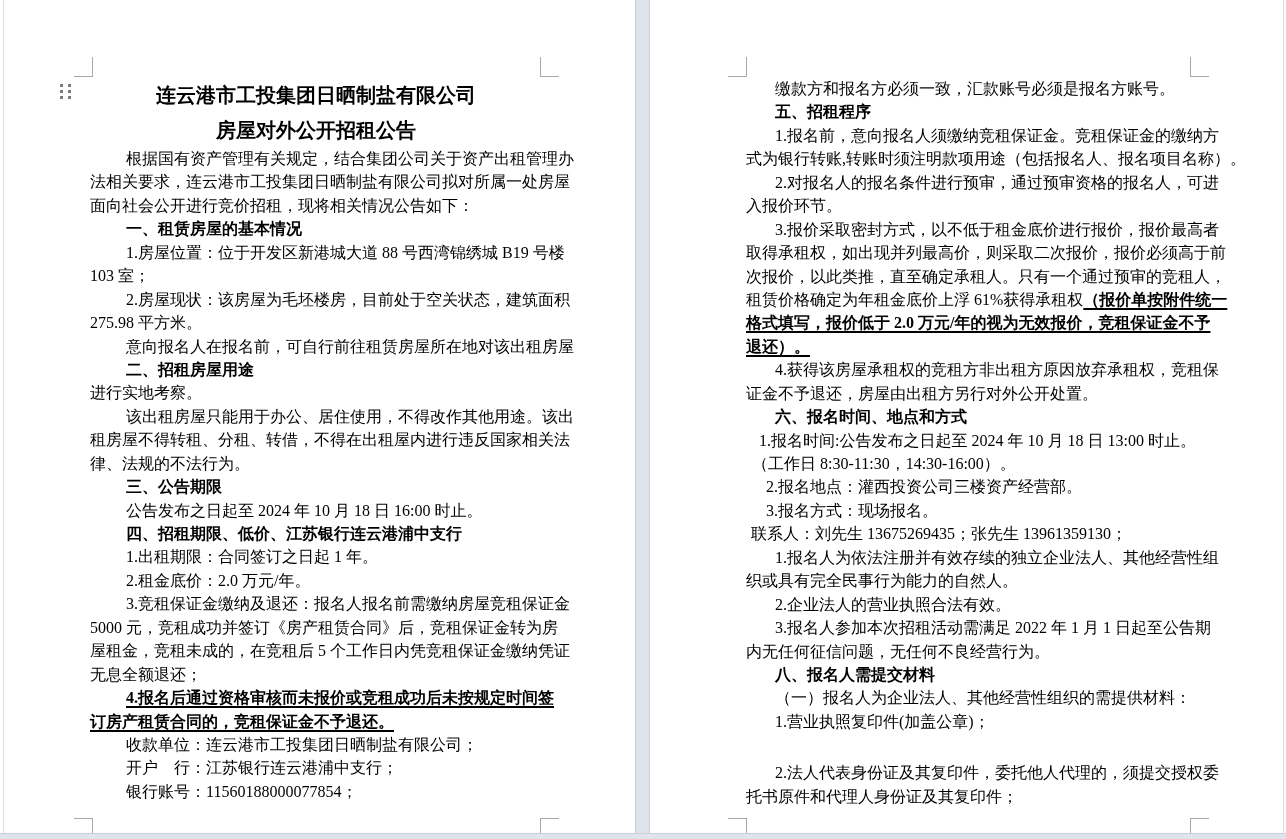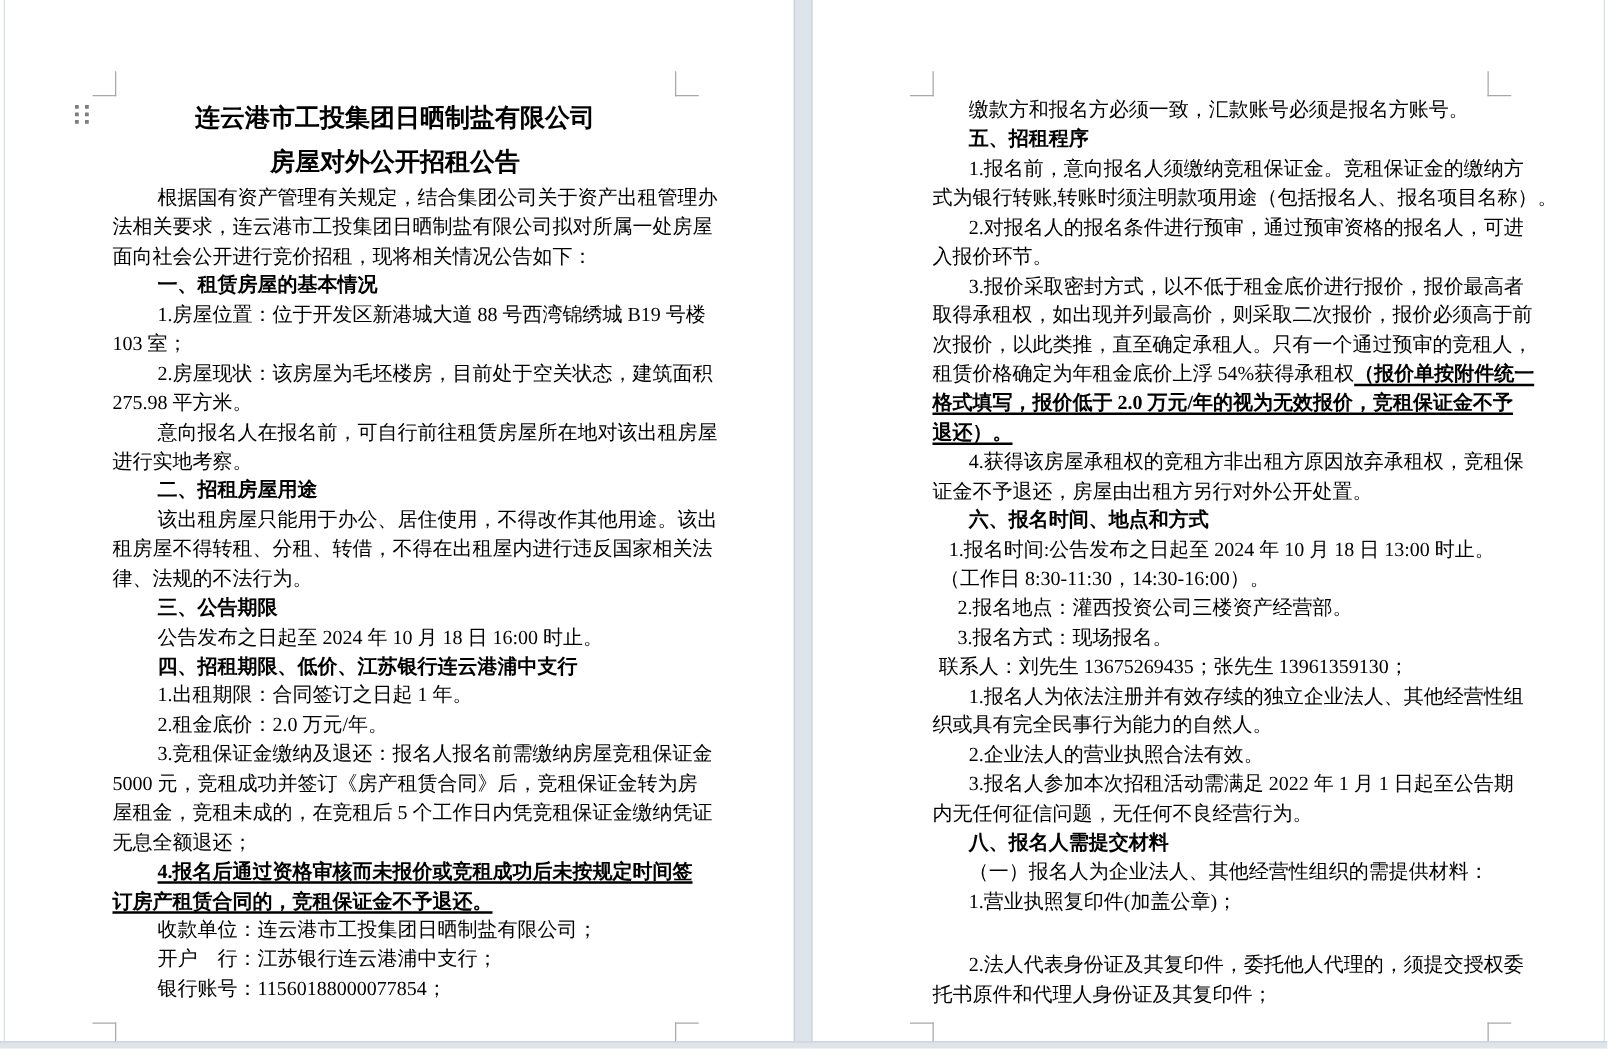--- a/index.html
+++ b/index.html
@@ -84,22 +84,22 @@
     <div id="p1lines">
         <div class="ln" style="padding-left: 36px;"><span class="seg-n">根据国有资产管理有关规定，结合集团公司关于资产出租管理办</span></div>
         <div class="ln"><span class="seg-n">法相关要求，连云港市工投集团日晒制盐有限公司拟对所属一处房屋</span></div>
         <div class="ln"><span class="seg-n">面向社会公开进行竞价招租，现将相关情况公告如下：</span></div>
         <div class="ln" style="padding-left: 36px;"><span class="seg-h">一、租赁房屋的基本情况</span></div>
         <div class="ln" style="padding-left: 36px;"><span class="seg-n">1.房屋位置：位于开发区新港城大道 88 号西湾锦绣城 B19 号楼</span></div>
         <div class="ln"><span class="seg-n">103 室；</span></div>
         <div class="ln" style="padding-left: 36px;"><span class="seg-n">2.房屋现状：该房屋为毛坯楼房，目前处于空关状态，建筑面积</span></div>
         <div class="ln"><span class="seg-n">275.98 平方米。</span></div>
         <div class="ln" style="padding-left: 36px;"><span class="seg-n">意向报名人在报名前，可自行前往租赁房屋所在地对该出租房屋</span></div>
+        <div class="ln" style="padding-left: 36px;"><span class="seg-h">二、招租房屋用途</span></div>
         <div class="ln"><span class="seg-n">进行实地考察。</span></div>
-        <div class="ln" style="padding-left: 36px;"><span class="seg-h">二、招租房屋用途</span></div>
         <div class="ln" style="padding-left: 36px;"><span class="seg-n">该出租房屋只能用于办公、居住使用，不得改作其他用途。该出</span></div>
         <div class="ln"><span class="seg-n">租房屋不得转租、分租、转借，不得在出租屋内进行违反国家相关法</span></div>
         <div class="ln"><span class="seg-n">律、法规的不法行为。</span></div>
         <div class="ln" style="padding-left: 36px;"><span class="seg-h">三、公告期限</span></div>
         <div class="ln" style="padding-left: 36px;"><span class="seg-n">公告发布之日起至 2024 年 10 月 18 日 16:00 时止。</span></div>
         <div class="ln" style="padding-left: 36px;"><span class="seg-h">四、招租期限、低价、江苏银行连云港浦中支行</span></div>
         <div class="ln" style="padding-left: 36px;"><span class="seg-n">1.出租期限：合同签订之日起 1 年。</span></div>
         <div class="ln" style="padding-left: 36px;"><span class="seg-n">2.租金底价：2.0 万元/年。</span></div>
         <div class="ln" style="padding-left: 36px;"><span class="seg-n">3.竞租保证金缴纳及退还：报名人报名前需缴纳房屋竞租保证金</span></div>
         <div class="ln"><span class="seg-n">5000 元，竞租成功并签订《房产租赁合同》后，竞租保证金转为房</span></div>
@@ -117,21 +117,21 @@
     <div id="p2lines">
         <div class="ln" style="padding-left: 29px;"><span class="seg-n">缴款方和报名方必须一致，汇款账号必须是报名方账号。</span></div>
         <div class="ln" style="padding-left: 29px;"><span class="seg-h">五、招租程序</span></div>
         <div class="ln" style="padding-left: 29px;"><span class="seg-n">1.报名前，意向报名人须缴纳竞租保证金。竞租保证金的缴纳方</span></div>
         <div class="ln"><span class="seg-n">式为银行转账,转账时须注明款项用途（包括报名人、报名项目名称）。</span></div>
         <div class="ln" style="padding-left: 29px;"><span class="seg-n">2.对报名人的报名条件进行预审，通过预审资格的报名人，可进</span></div>
         <div class="ln"><span class="seg-n">入报价环节。</span></div>
         <div class="ln" style="padding-left: 29px;"><span class="seg-n">3.报价采取密封方式，以不低于租金底价进行报价，报价最高者</span></div>
         <div class="ln"><span class="seg-n">取得承租权，如出现并列最高价，则采取二次报价，报价必须高于前</span></div>
         <div class="ln"><span class="seg-n">次报价，以此类推，直至确定承租人。只有一个通过预审的竞租人，</span></div>
-        <div class="ln"><span class="seg-n">租赁价格确定为年租金底价上浮 54%获得承租权</span><span class="seg-bu">（报价单按附件统一</span></div>
+        <div class="ln"><span class="seg-n">租赁价格确定为年租金底价上浮 61%获得承租权</span><span class="seg-bu">（报价单按附件统一</span></div>
         <div class="ln"><span class="seg-bu">格式填写，报价低于 2.0 万元/年的视为无效报价，竞租保证金不予</span></div>
         <div class="ln"><span class="seg-bu">退还）。</span></div>
         <div class="ln" style="padding-left: 29px;"><span class="seg-n">4.获得该房屋承租权的竞租方非出租方原因放弃承租权，竞租保</span></div>
         <div class="ln"><span class="seg-n">证金不予退还，房屋由出租方另行对外公开处置。</span></div>
         <div class="ln" style="padding-left: 29px;"><span class="seg-h">六、报名时间、地点和方式</span></div>
         <div class="ln" style="padding-left: 13px;"><span class="seg-n">1.报名时间:公告发布之日起至 2024 年 10 月 18 日 13:00 时止。</span></div>
         <div class="ln" style="padding-left: 6px;"><span class="seg-n">（工作日 8:30-11:30，14:30-16:00）。</span></div>
         <div class="ln" style="padding-left: 20px;"><span class="seg-n">2.报名地点：灌西投资公司三楼资产经营部。</span></div>
         <div class="ln" style="padding-left: 20px;"><span class="seg-n">3.报名方式：现场报名。</span></div>
         <div class="ln" style="padding-left: 5px;"><span class="seg-n">联系人：刘先生  13675269435；张先生  13961359130；</span></div>

